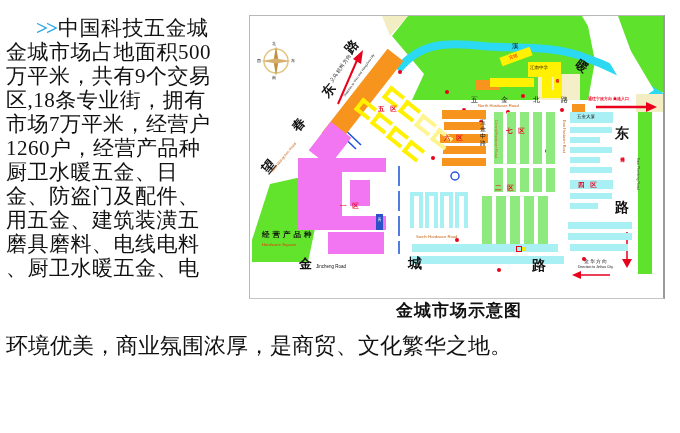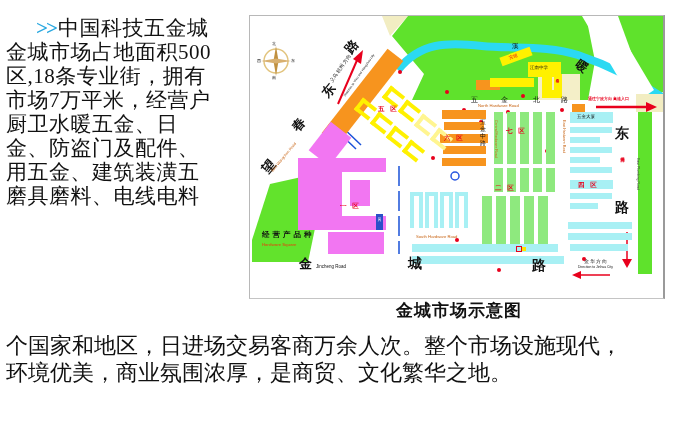--- a/index.html
+++ b/index.html
@@ -37,30 +37,32 @@
            font-family:"Liberation Sans","DejaVu Sans",sans-serif;letter-spacing:1px}
 </style>
 </head>
 <body>
 
 <div class="page">
 
   <div class="introcol">
     <div class="tl first"><span class="mk">&gt;&gt;</span><span>中国科技五金城</span></div>
     <div class="tl">金城市场占地面积500</div>
+    <div class="tl">万平米，共有9个交易</div>
     <div class="tl">区,18条专业街，拥有</div>
     <div class="tl">市场7万平米，经营户</div>
+    <div class="tl">1260户，经营产品种</div>
     <div class="tl">厨卫水暖五金、日</div>
     <div class="tl">金、防盗门及配件、</div>
     <div class="tl">用五金、建筑装潢五</div>
     <div class="tl">磨具磨料、电线电料</div>
+    <div class="tl">、厨卫水暖五金、电</div>
   </div>
 
   <div class="fulltxt">
-    <div class="fl">个国家和地区，日进场交易客商万余人次。整个市场设施现代，</div>
     <div class="fl">环境优美，商业氛围浓厚，是商贸、文化繁华之地。</div>
   </div>
 
   <div class="map">
     <svg width="413" height="282" viewBox="0 0 413 282">
       <polygon points="132,0 158,0 140,20" fill="#F2EDC2"></polygon>
       <polygon points="158,0 336,0 345,45 338,84 162,84 174,58 142,20" fill="#5FE22C"></polygon>
       <polygon points="368,0 413,0 413,76 398,82" fill="#5FE22C"></polygon>
       <path d="M148,54 C170,26 198,26 232,30 C262,33 298,29 328,39 C352,47 382,60 413,82" stroke="#2BD9F2" stroke-width="8" fill="none"></path>
       <polygon points="332,0 360,0 404,74 384,88" fill="#ffffff"></polygon>

